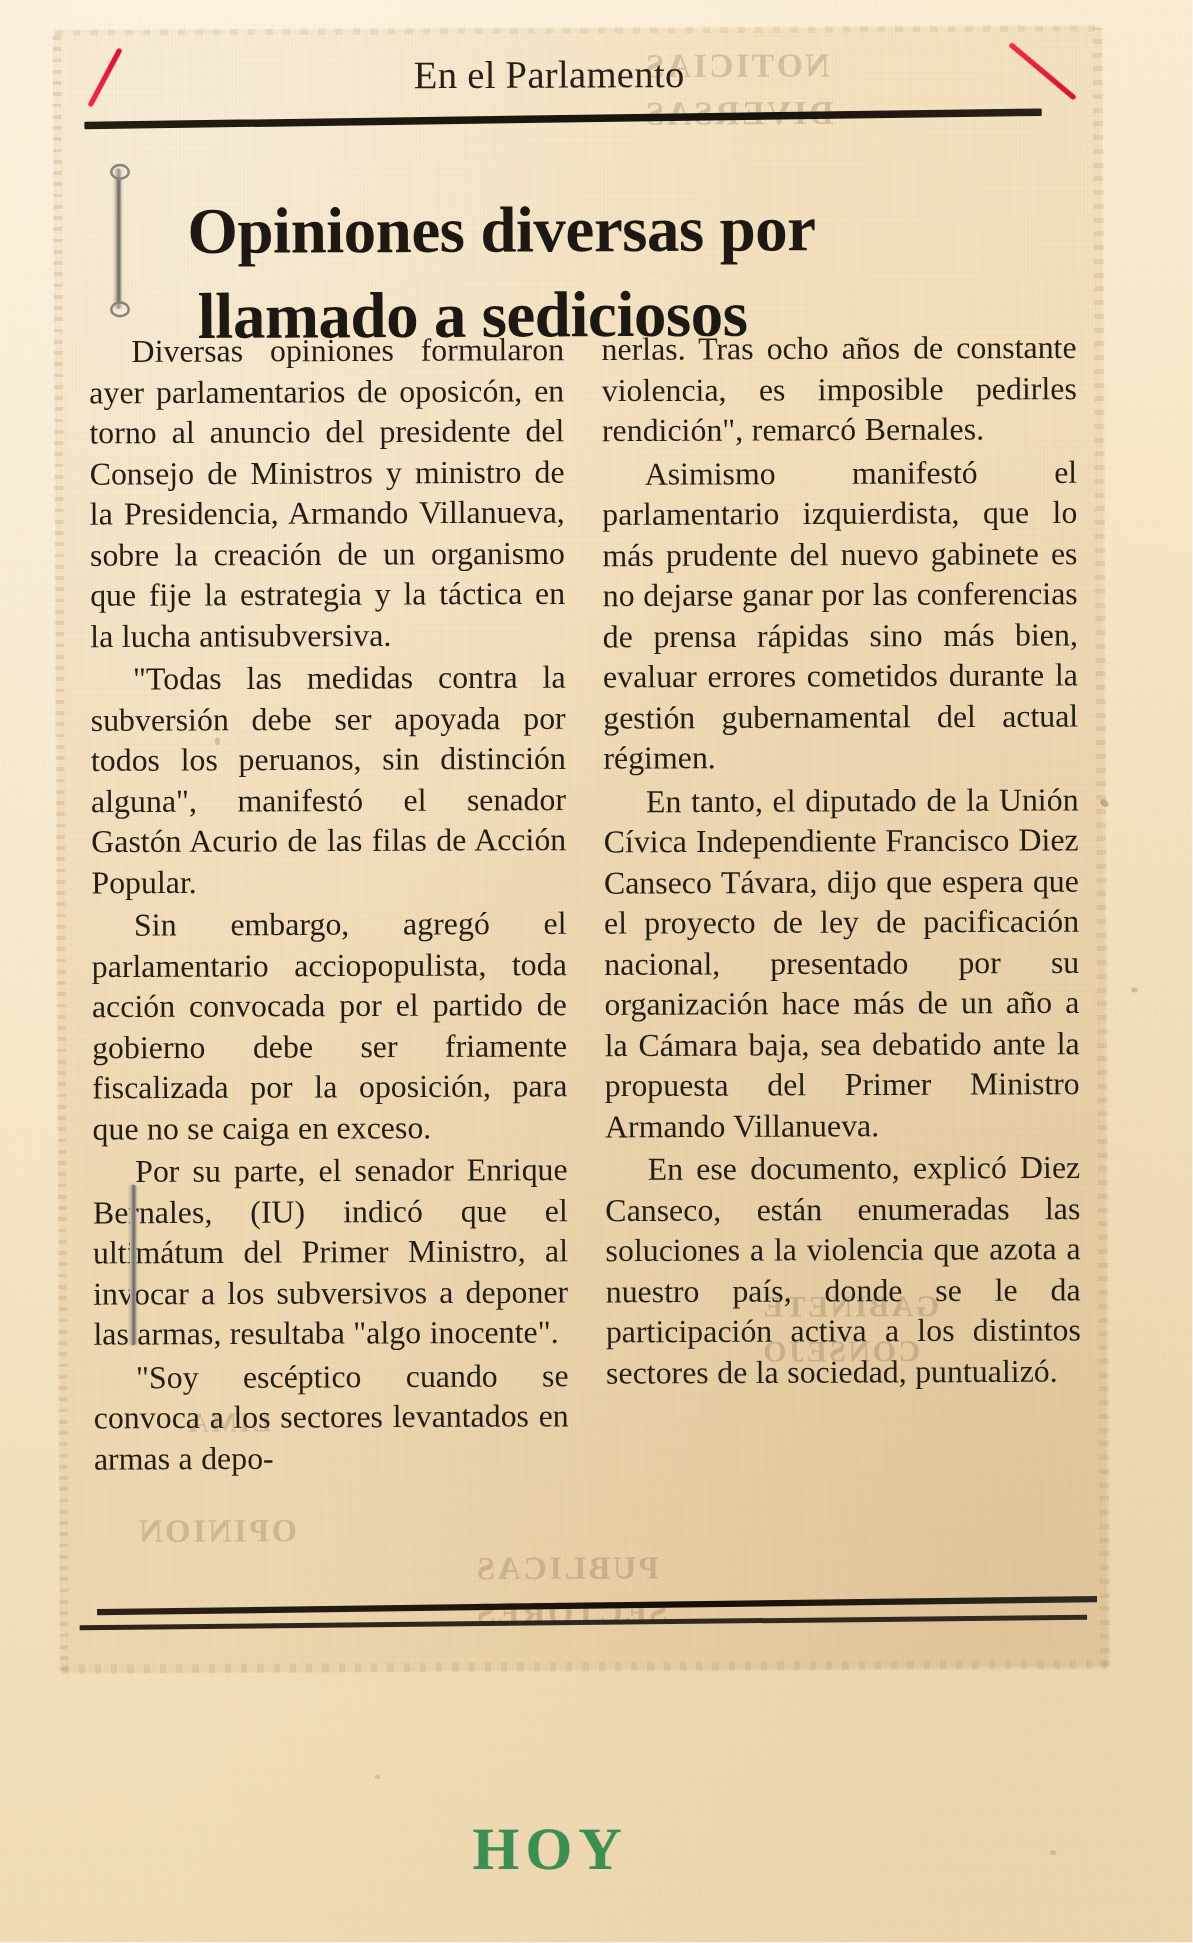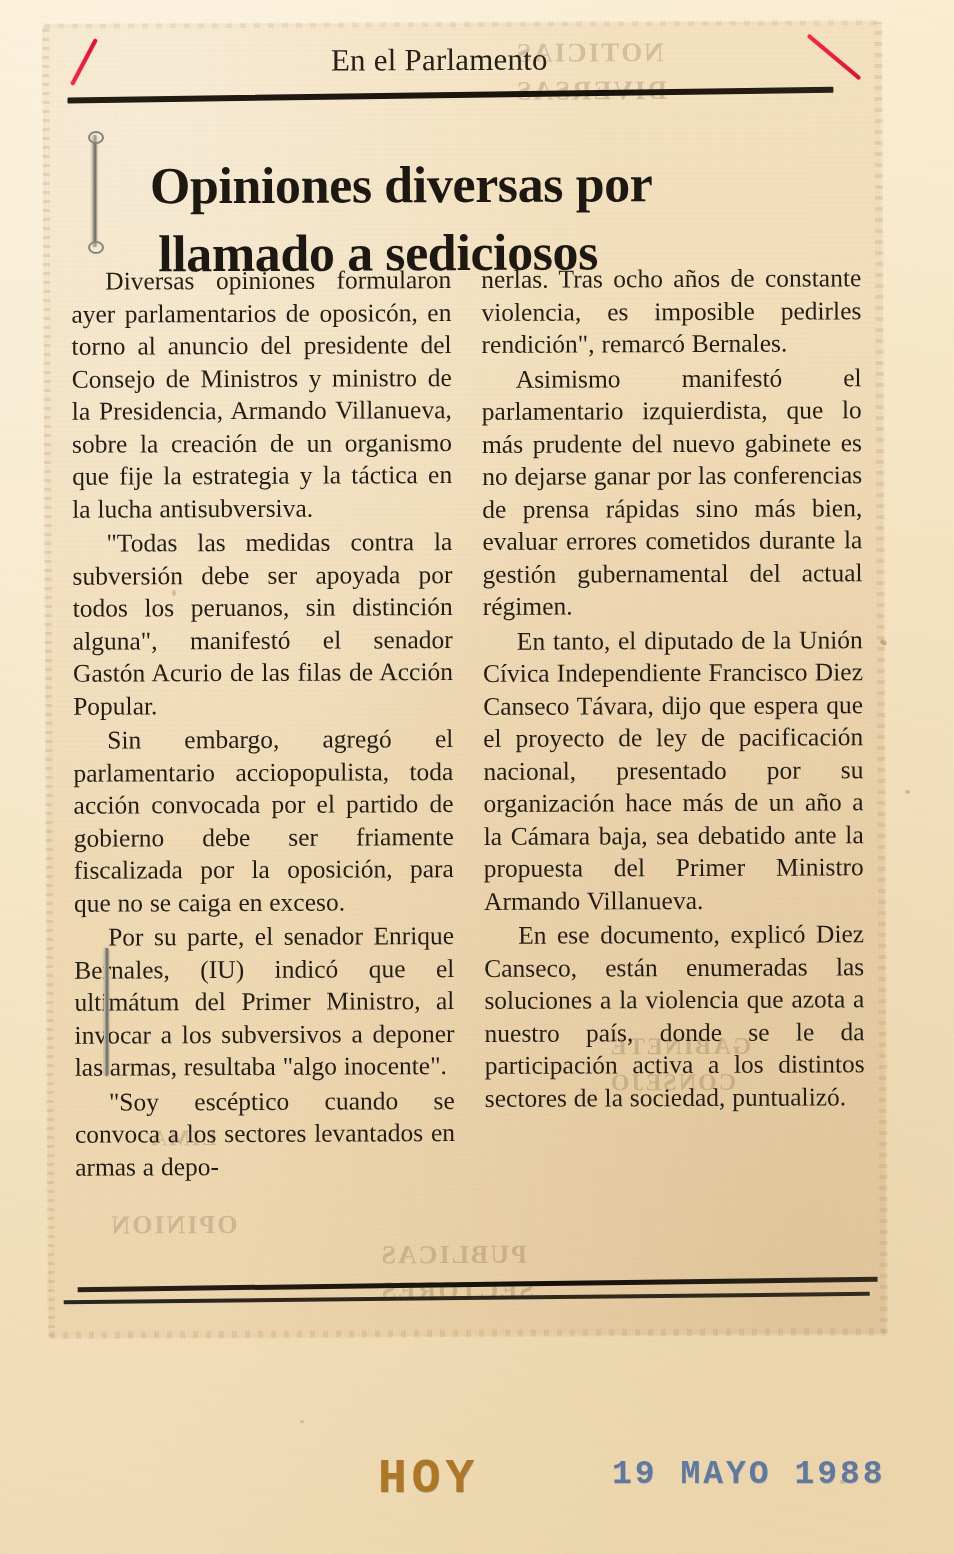--- a/index.html
+++ b/index.html
@@ -212,22 +212,22 @@
     border: 2px solid #87837a;
     border-radius: 50%;
     background: rgba(240,236,226,.35);
   }
   .cap-1a { left: 88px; top: 131px; }
   .cap-1b { left: 88px; top: 241px; }
 
   
   .stamp {
     position: absolute;
-    color: #a16207;
-    font-family: Liberation Mono, monospace;
+    color: #15803d;
+    font-family: Liberation Serif, serif;
     font-weight: bold;
     opacity: .82;
   }
   .stamp-hoy {
     left: 378px;
     top: 1452px;
     font-size: 48px;
     letter-spacing: 5px;
     text-shadow: 0.5px 0.5px 0 rgba(63,96,152,.35), -0.5px 0 0 rgba(63,96,152,.2);
   }
@@ -312,15 +312,14 @@
   <div class="staple-cap cap-1b"></div>
   <div class="staple staple-2"></div>
 
   <div class="foxing fox-1"></div>
   <div class="foxing fox-2"></div>
   <div class="foxing fox-3"></div>
   <div class="foxing fox-4"></div>
   <div class="foxing fox-5"></div>
 
   <div class="stamp stamp-hoy">HOY</div>
-  <div class="stamp stamp-date">19 MAYO 1988</div>
 
 </div>
 
 </body></html>

